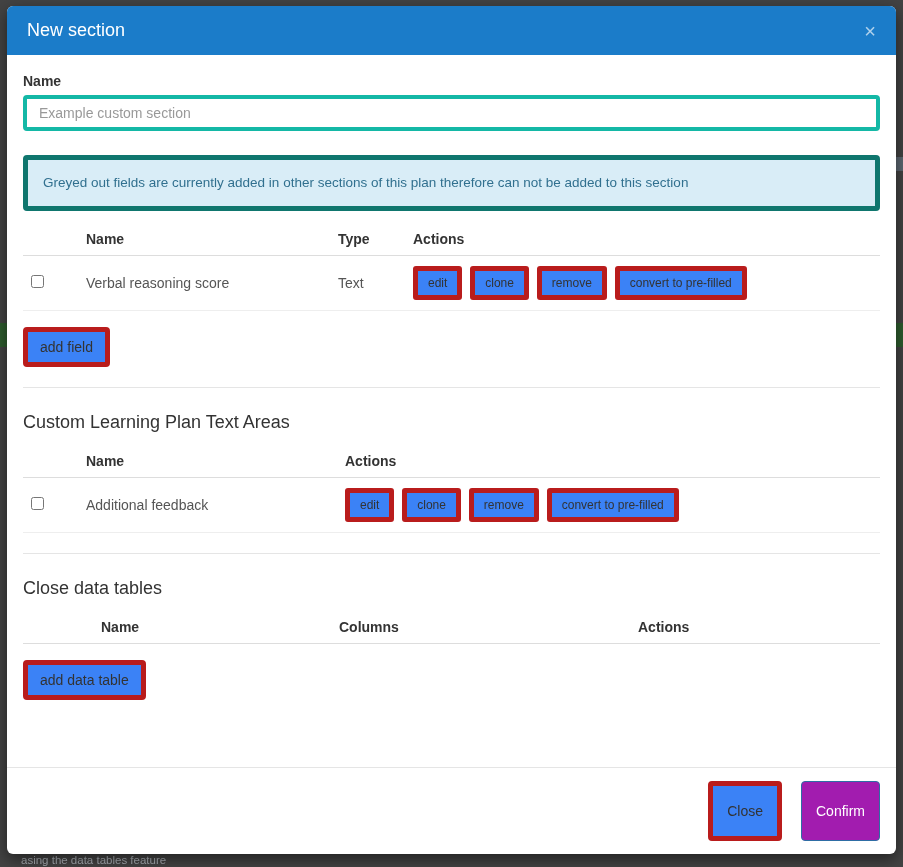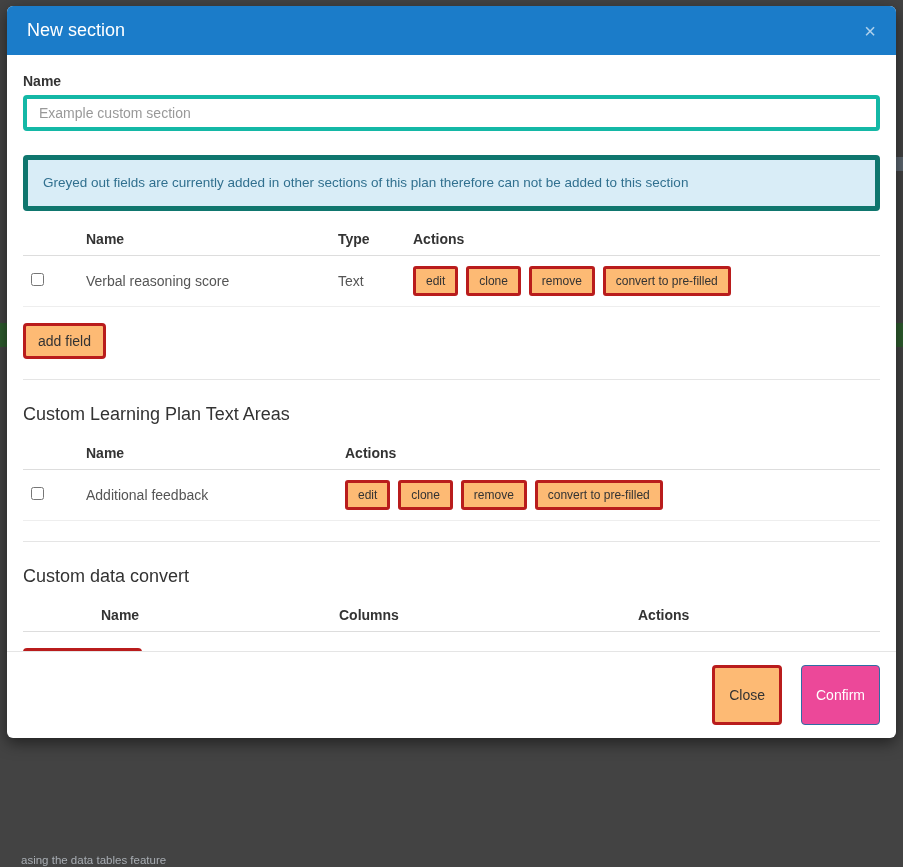--- a/index.html
+++ b/index.html
@@ -20,21 +20,21 @@
     position: absolute; right: 0; top: 157px; width: 7px; height: 14px;
     background: #5c6670;
   }
   .bg-bottom-text {
     position: absolute; left: 21px; bottom: 1px;
     color: #a8adb3; font-size: 11.5px; white-space: nowrap;
   }
 
   
   .modal {
-    position: absolute; left: 7px; top: 6px; width: 889px; height: 732px;
+    position: absolute; left: 7px; top: 6px; width: 889px; height: 848px;
     background: #fff; border-radius: 6px; overflow: hidden;
     box-shadow: 0 5px 15px rgba(0,0,0,.5);
     display: flex; flex-direction: column;
   }
   .modal-header {
     background: #1b7cc9; color: #fff;
     padding: 14px 20px; flex: 0 0 auto;
     display: flex; align-items: center; justify-content: space-between;
   }
   .modal-title { font-size: 18px; font-weight: 400; }
@@ -70,36 +70,36 @@
   .col-check { width: 55px; }
   .col-name  { width: 252px; }
   .col-type  { width: 75px; }
   .col-name2 { width: 259px; }
   .col-lead3 { width: 70px; }
   .col-name3 { width: 238px; }
   .col-cols3 { width: 299px; }
   td input[type="checkbox"] { margin: 0; }
 
   .btn {
-    display: inline-block; background: #fdba74; border: 3px solid #b91c1c; border-radius: 4px;
+    display: inline-block; background: #3b82f6; border: 5px solid #b91c1c; border-radius: 4px;
     color: #333; font-family: inherit; cursor: pointer; text-align: center;
   }
   .btn-xs { padding: 5px 10px; font-size: 12px; border-radius: 3px; margin-right: 4px; }
   .btn-add { margin-top: 16px; padding: 7px 12px; font-size: 14px; }
 
   .divider { border: none; border-top: 1px solid #e5e5e5; margin: 20px 0; }
 
   .modal-footer {
     flex: 0 0 auto; border-top: 1px solid #e5e5e5;
     padding: 13px 16px; display: flex; justify-content: flex-end; gap: 19px;
   }
   .btn-default { padding: 7px 14px; font-size: 14px; }
   .btn-primary {
     padding: 21px 14px; font-size: 14px;
-    background: #ec4899; border: 1px solid #2e6da4; color: #fff;
+    background: #a21caf; border: 1px solid #2e6da4; color: #fff;
   }
 </style>
 </head>
 <body>
 
 <div class="bg-strip-green"></div>
 <div class="bg-sliver"></div>
 <div class="bg-bottom-text">asing the data tables feature</div>
 
 <div class="modal">
@@ -168,21 +168,21 @@
             <button class="btn btn-xs">remove</button>
             <button class="btn btn-xs">convert to pre-filled</button>
           </td>
         </tr>
       </tbody>
     </table>
 
     <hr class="divider">
 
     
-    <div class="section-heading">Custom data convert</div>
+    <div class="section-heading">Close data tables</div>
     <table>
       <thead>
         <tr>
           <th class="col-lead3"></th>
           <th class="col-name3">Name</th>
           <th class="col-cols3">Columns</th>
           <th>Actions</th>
         </tr>
       </thead>
       <tbody></tbody>

